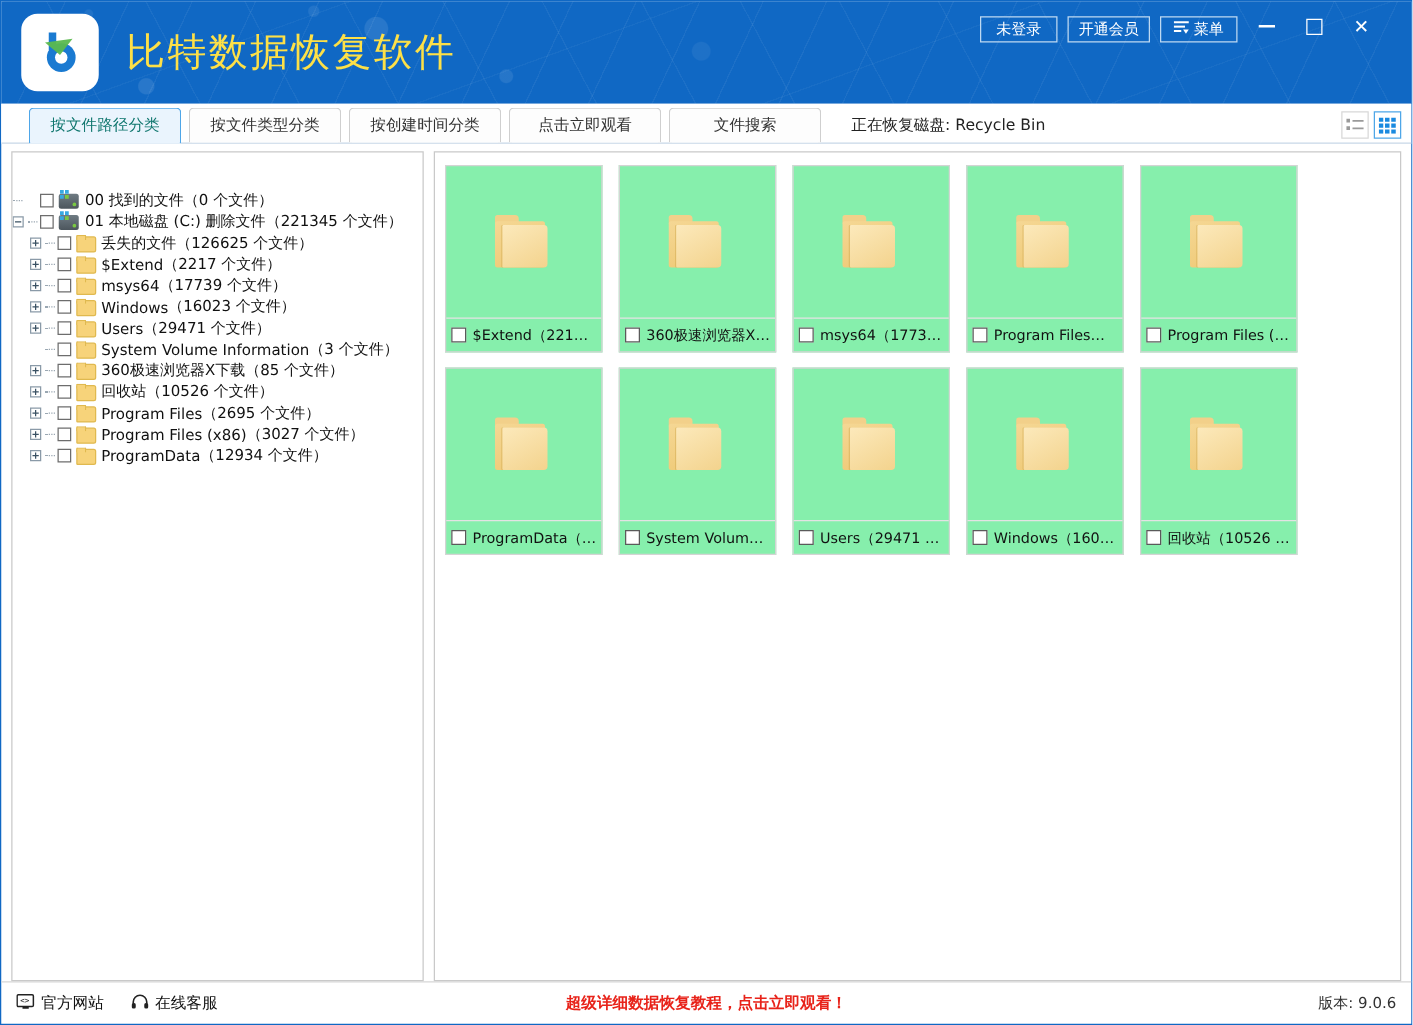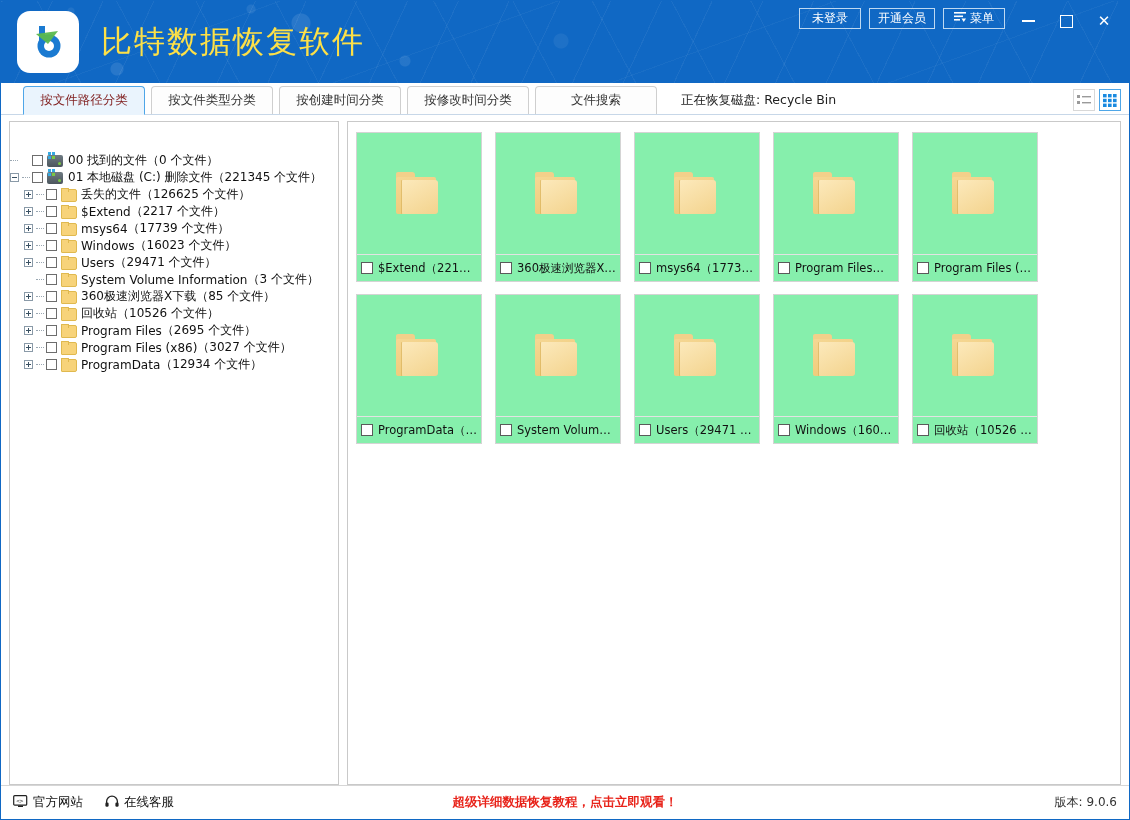--- a/index.html
+++ b/index.html
@@ -49,22 +49,22 @@
     background: #ffffff; border-radius: 13px;
     position: relative; z-index: 2;
     display: flex; align-items: center; justify-content: center;
   }
   .app-title {
     color: #fde047; font-size: 31px; letter-spacing: 2px;
     margin-left: 22px; position: relative; z-index: 2;
     font-family: "DejaVu Sans", "Liberation Sans", sans-serif;
   }
   .win-controls {
-    position: absolute; top: 7px; right: 10px;
-    display: flex; align-items: flex-start; gap: 8px; z-index: 3;
+    position: absolute; top: 7px; right: 25px;
+    display: flex; align-items: flex-end; gap: 8px; z-index: 3;
   }
   .tb-btn {
     height: 21px; min-width: 62px;
     border: 1px solid #bed9f2; color: #ffffff;
     background: transparent; font-size: 12px;
     display: flex; align-items: center; justify-content: center;
     gap: 3px; padding: 0 8px; cursor: pointer;
     font-family: "DejaVu Sans", "Liberation Sans", sans-serif;
   }
   .wc {
@@ -85,21 +85,21 @@
   }
   .tab {
     height: 28px; min-width: 122px; margin-right: 6px;
     border: 1px solid #cfcfcf; border-bottom: none;
     background: #fdfdfd; color: #333; font-size: 12.5px;
     display: flex; align-items: center; justify-content: center;
     border-radius: 4px 4px 0 0; cursor: pointer;
     font-family: "DejaVu Sans", "Liberation Sans", sans-serif;
   }
   .tab.active {
-    background: #eaf4fd; color: #7f1d1d;
+    background: #eaf4fd; color: #0f766e;
     border-color: #4ea6e8; border-bottom: 1px solid #eaf4fd;
     margin-bottom: -1px; height: 29px;
   }
   .disk-status {
     font-size: 12.5px; color: #222; margin-left: 18px; margin-bottom: 5px;
     font-family: "DejaVu Sans", "Liberation Sans", sans-serif;
   }
   .view-toggle { position: absolute; right: 8px; bottom: 3px; display: flex; gap: 4px; }
   .vbtn {
     width: 22px; height: 22px; border: 1px solid #d8d8d8; background: #fff;
@@ -282,21 +282,21 @@
     <div class="tab active">
       <span>按文件路径分类</span>
     </div>
     <div class="tab">
       <span>按文件类型分类</span>
     </div>
     <div class="tab">
       <span>按创建时间分类</span>
     </div>
     <div class="tab">
-      <span>按修改时间分类</span>
+      <span>点击立即观看</span>
     </div>
     <div class="tab">
       <span>文件搜索</span>
     </div>
 
     <div class="disk-status">
       <span>正在恢复磁盘:</span>
       <span>Recycle Bin</span>
     </div>
 

